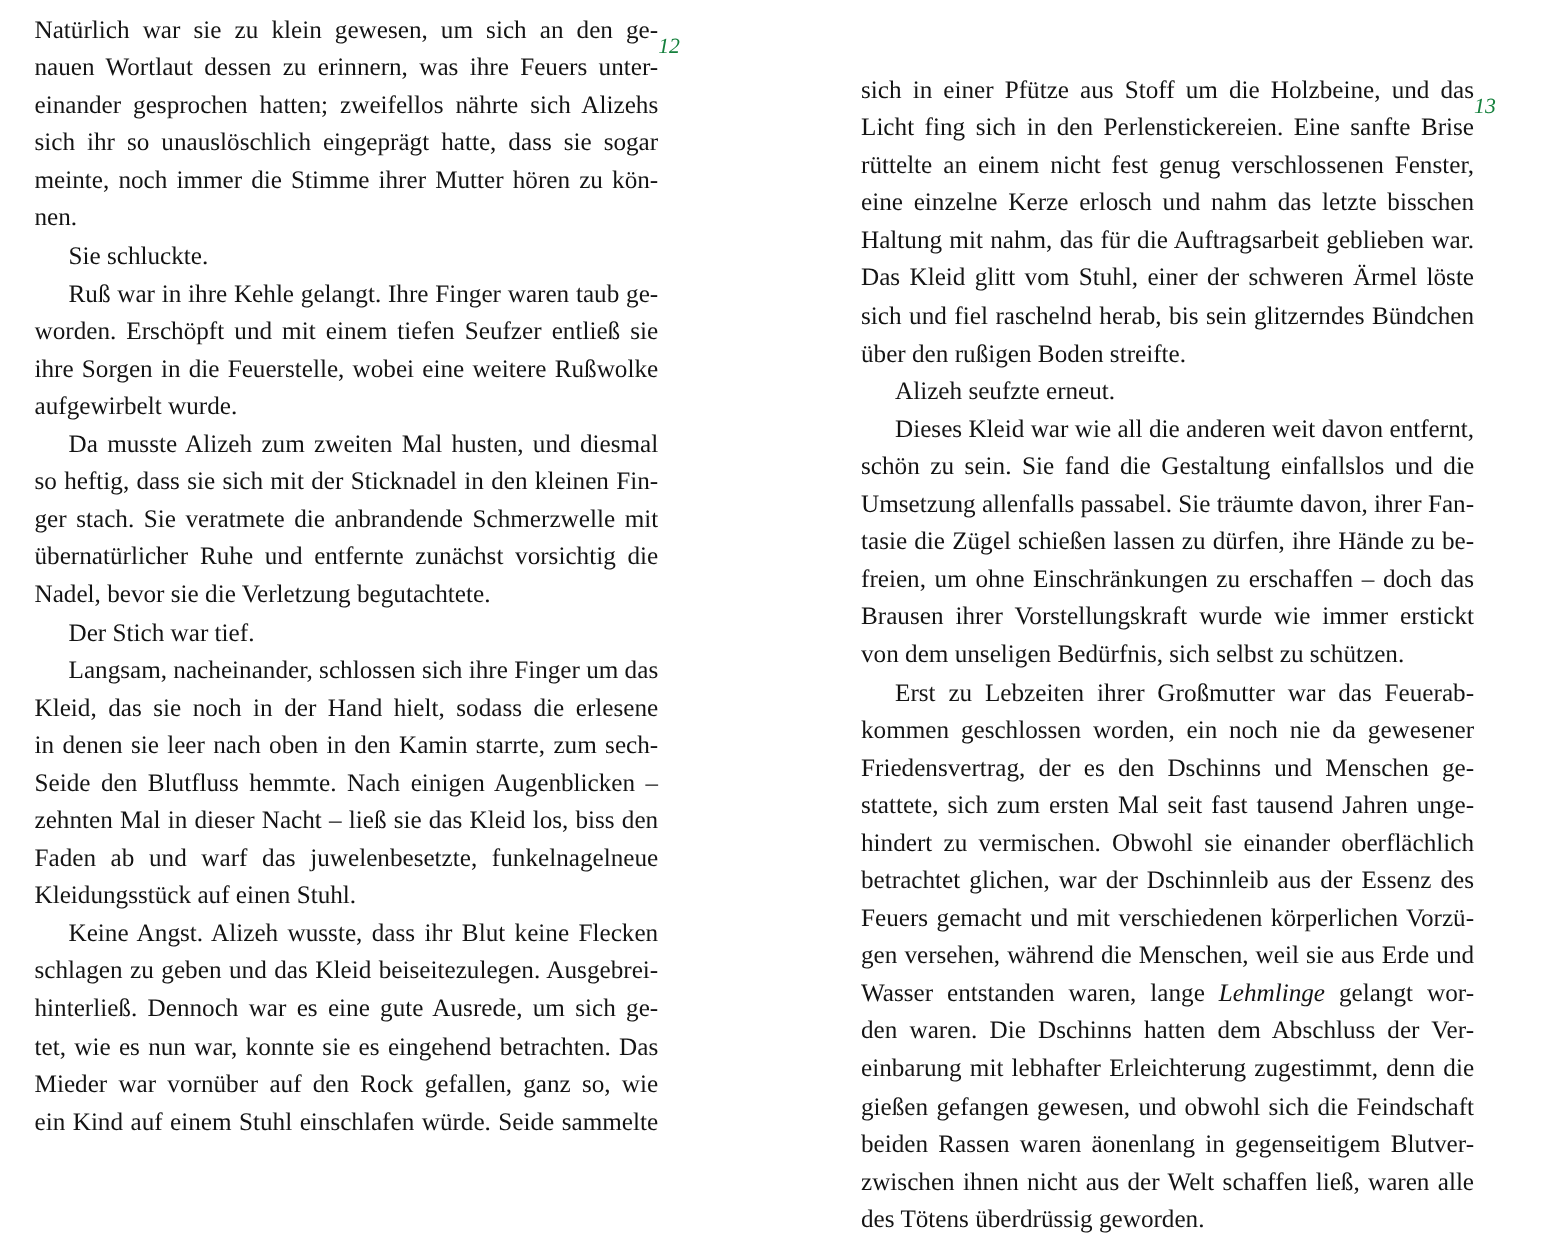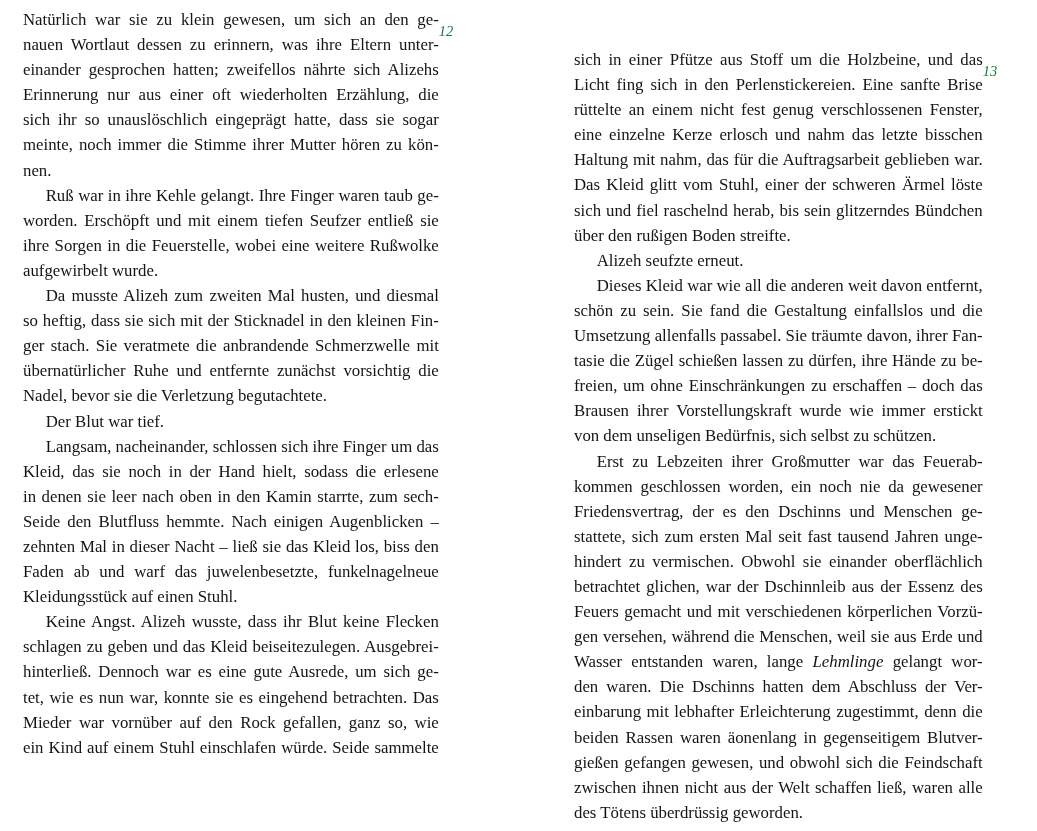--- a/index.html
+++ b/index.html
@@ -54,36 +54,36 @@
     color: #15803d;
   }
 </style>
 </head>
 <body>
 
 <div class="spread">
   <div class="page page-left">
     <div class="page-text">
         <div class="line just"><span>Natürlich war sie zu klein gewesen, um sich an den ge-</span></div>
-        <div class="line just"><span>nauen Wortlaut dessen zu erinnern, was ihre Eltern unter-</span></div>
+        <div class="line just"><span>nauen Wortlaut dessen zu erinnern, was ihre Feuers unter-</span></div>
         <div class="line just"><span>einander gesprochen hatten; zweifellos nährte sich Alizehs</span></div>
-        <div class="line just"><span>Erinnerung nur aus einer oft wiederholten Erzählung, die</span></div>
         <div class="line just"><span>sich ihr so unauslöschlich eingeprägt hatte, dass sie sogar</span></div>
         <div class="line just"><span>meinte, noch immer die Stimme ihrer Mutter hören zu kön-</span></div>
         <div class="line"><span>nen.</span></div>
+        <div class="line indent"><span>Sie schluckte.</span></div>
         <div class="line indent just"><span>Ruß war in ihre Kehle gelangt. Ihre Finger waren taub ge-</span></div>
         <div class="line just"><span>worden. Erschöpft und mit einem tiefen Seufzer entließ sie</span></div>
         <div class="line just"><span>ihre Sorgen in die Feuerstelle, wobei eine weitere Rußwolke</span></div>
         <div class="line"><span>aufgewirbelt wurde.</span></div>
         <div class="line indent just"><span>Da musste Alizeh zum zweiten Mal husten, und diesmal</span></div>
         <div class="line just"><span>so heftig, dass sie sich mit der Sticknadel in den kleinen Fin-</span></div>
         <div class="line just"><span>ger stach. Sie veratmete die anbrandende Schmerzwelle mit</span></div>
         <div class="line just"><span>übernatürlicher Ruhe und entfernte zunächst vorsichtig die</span></div>
         <div class="line"><span>Nadel, bevor sie die Verletzung begutachtete.</span></div>
-        <div class="line indent"><span>Der Blut war tief.</span></div>
+        <div class="line indent"><span>Der Stich war tief.</span></div>
         <div class="line indent just"><span>Langsam, nacheinander, schlossen sich ihre Finger um das</span></div>
         <div class="line just"><span>Kleid, das sie noch in der Hand hielt, sodass die erlesene</span></div>
         <div class="line just"><span>in denen sie leer nach oben in den Kamin starrte, zum sech-</span></div>
         <div class="line just"><span>Seide den Blutfluss hemmte. Nach einigen Augenblicken –</span></div>
         <div class="line just"><span>zehnten Mal in dieser Nacht – ließ sie das Kleid los, biss den</span></div>
         <div class="line just"><span>Faden ab und warf das juwelenbesetzte, funkelnagelneue</span></div>
         <div class="line"><span>Kleidungsstück auf einen Stuhl.</span></div>
         <div class="line indent just"><span>Keine Angst. Alizeh wusste, dass ihr Blut keine Flecken</span></div>
         <div class="line just"><span>schlagen zu geben und das Kleid beiseitezulegen. Ausgebrei-</span></div>
         <div class="line just"><span>hinterließ. Dennoch war es eine gute Ausrede, um sich ge-</span></div>
@@ -115,20 +115,20 @@
         <div class="line just"><span>kommen geschlossen worden, ein noch nie da gewesener</span></div>
         <div class="line just"><span>Friedensvertrag, der es den Dschinns und Menschen ge-</span></div>
         <div class="line just"><span>stattete, sich zum ersten Mal seit fast tausend Jahren unge-</span></div>
         <div class="line just"><span>hindert zu vermischen. Obwohl sie einander oberflächlich</span></div>
         <div class="line just"><span>betrachtet glichen, war der Dschinnleib aus der Essenz des</span></div>
         <div class="line just"><span>Feuers gemacht und mit verschiedenen körperlichen Vorzü-</span></div>
         <div class="line just"><span>gen versehen, während die Menschen, weil sie aus Erde und</span></div>
         <div class="line just"><span>Wasser entstanden waren, lange </span><em>Lehmlinge</em><span> gelangt wor-</span></div>
         <div class="line just"><span>den waren. Die Dschinns hatten dem Abschluss der Ver-</span></div>
         <div class="line just"><span>einbarung mit lebhafter Erleichterung zugestimmt, denn die</span></div>
+        <div class="line just"><span>gießen gefangen gewesen, und obwohl sich die Feindschaft</span></div>
         <div class="line just"><span>beiden Rassen waren äonenlang in gegenseitigem Blutver-</span></div>
-        <div class="line just"><span>gießen gefangen gewesen, und obwohl sich die Feindschaft</span></div>
         <div class="line just"><span>zwischen ihnen nicht aus der Welt schaffen ließ, waren alle</span></div>
         <div class="line"><span>des Tötens überdrüssig geworden.</span></div>
       </div>
     <div class="page-number">13</div>
   </div>
 </div>
 
 </body></html>

